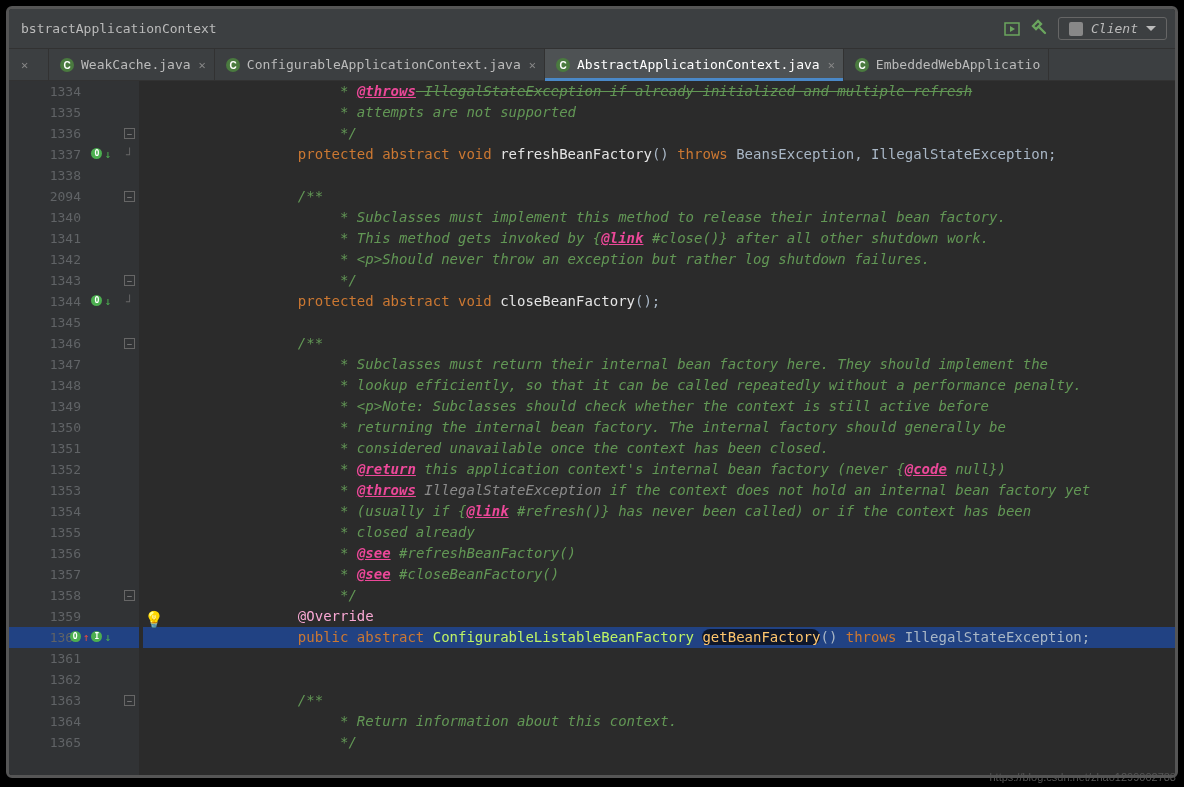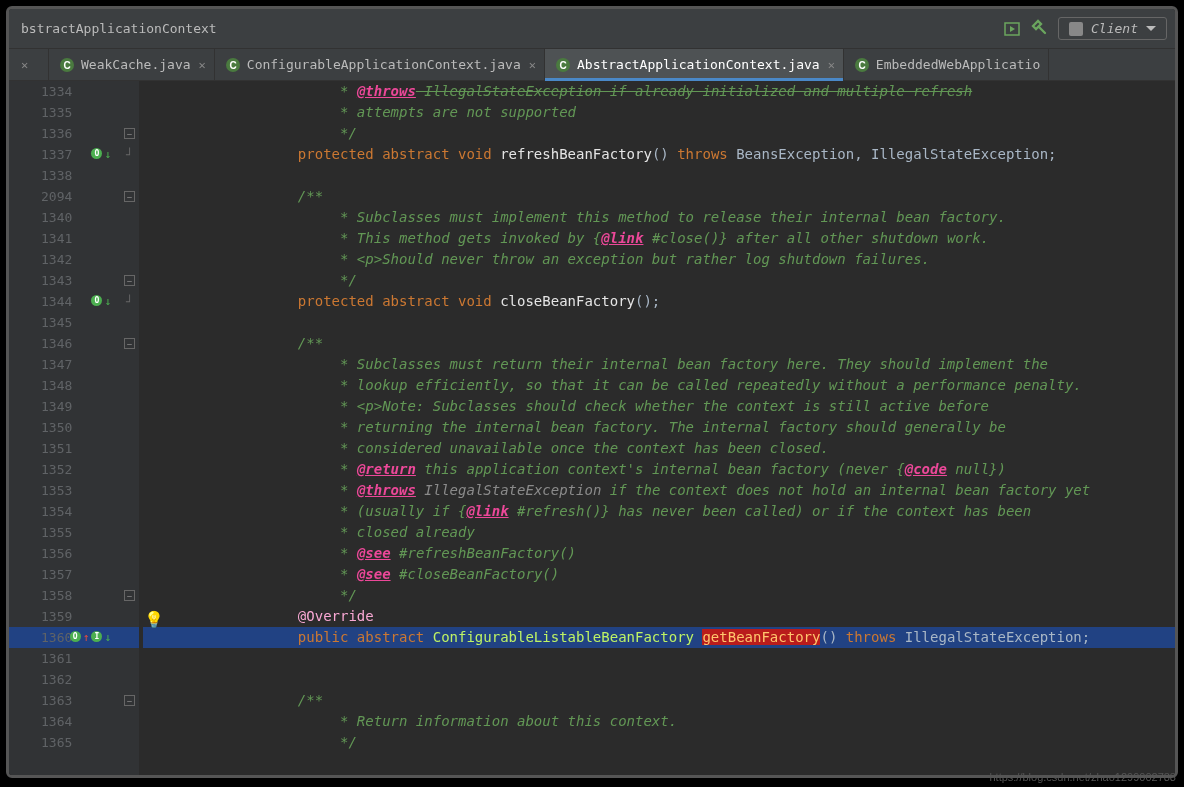--- a/index.html
+++ b/index.html
@@ -132,21 +132,21 @@
   justify-content: flex-end;
   padding-right: 6px;
   gap: 4px;
   position: relative;
 }
 .gutter-row.highlighted { background: #214283; }
 .line-num {
   color: #606366;
   font-size: 13px;
   width: 40px;
-  text-align: left;
+  text-align: right;
   margin-right: 52px;
 }
 .gutter-mark {
   position: absolute;
   right: 28px;
   display: flex;
   gap: 2px;
 }
 .fold-mark {
   position: absolute;
@@ -188,21 +188,21 @@
 .code-line.highlighted { background: #214283; }
 .kw { color: #cc7832; }
 .type { color: #bef264; }
 .method { color: #e5e5e5; }
 .comment { color: #629755; font-style: italic; }
 .annotation { color: #f9a8d4; }
 .doctag { color: #ec4899; font-style: italic; text-decoration: underline; font-weight: bold; }
 .docex { color: #8a8a8a; font-style: italic; }
 .punct { color: #a9b7c6; }
 .exception { color: #a9b7c6; }
-.method-hl { background: #b91c1c; color: #ffc66d; }
+.method-hl { background: #0f172a; color: #ffc66d; border-radius: 8px; }
 .bulb {
   position: absolute;
   left: 135px;
   top: 529px;
   font-size: 16px;
   z-index: 2;
 }
 .watermark {
   position: absolute;
   bottom: 4px;

